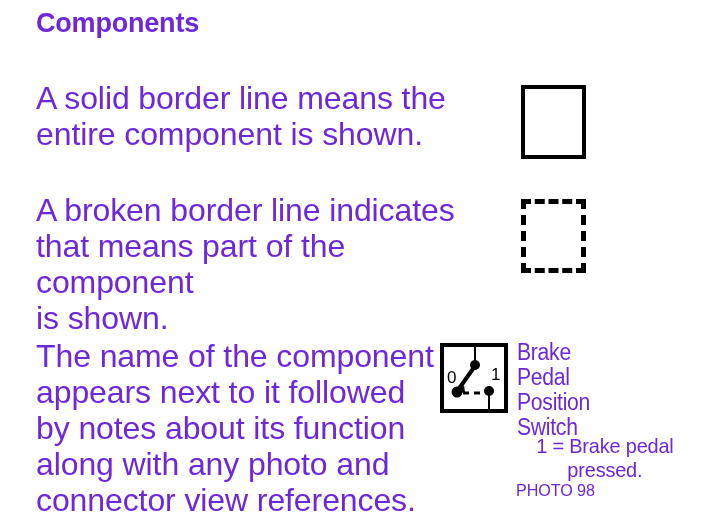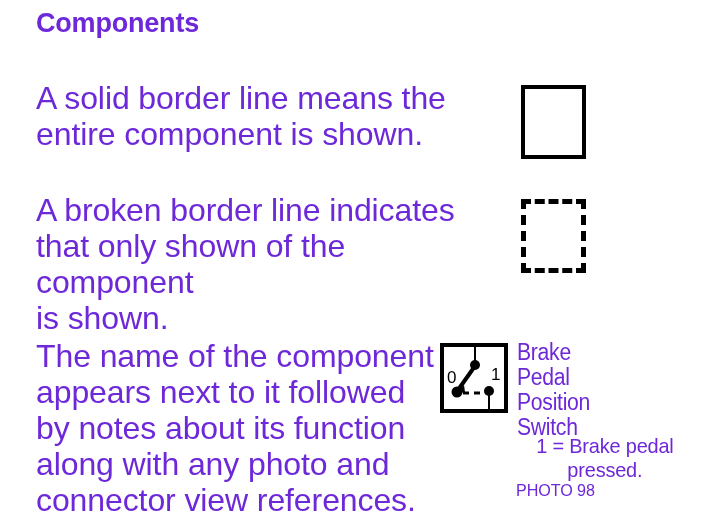--- a/index.html
+++ b/index.html
@@ -122,21 +122,21 @@
 <div id="slide">
 
   <div id="title">Components</div>
 
   <div class="para" id="para-solid">A solid border line means the
 entire component is shown.</div>
 
   <div class="sample-box" id="box-solid"></div>
 
   <div class="para" id="para-broken">A broken border line indicates
-that only shown of the component
+that means part of the component
 is shown.</div>
 
   <div class="sample-box" id="box-broken"></div>
 
   <div class="para" id="para-name">The name of the component
 appears next to it followed
 by notes about its function
 along with any photo and
 connector view references.</div>
 

